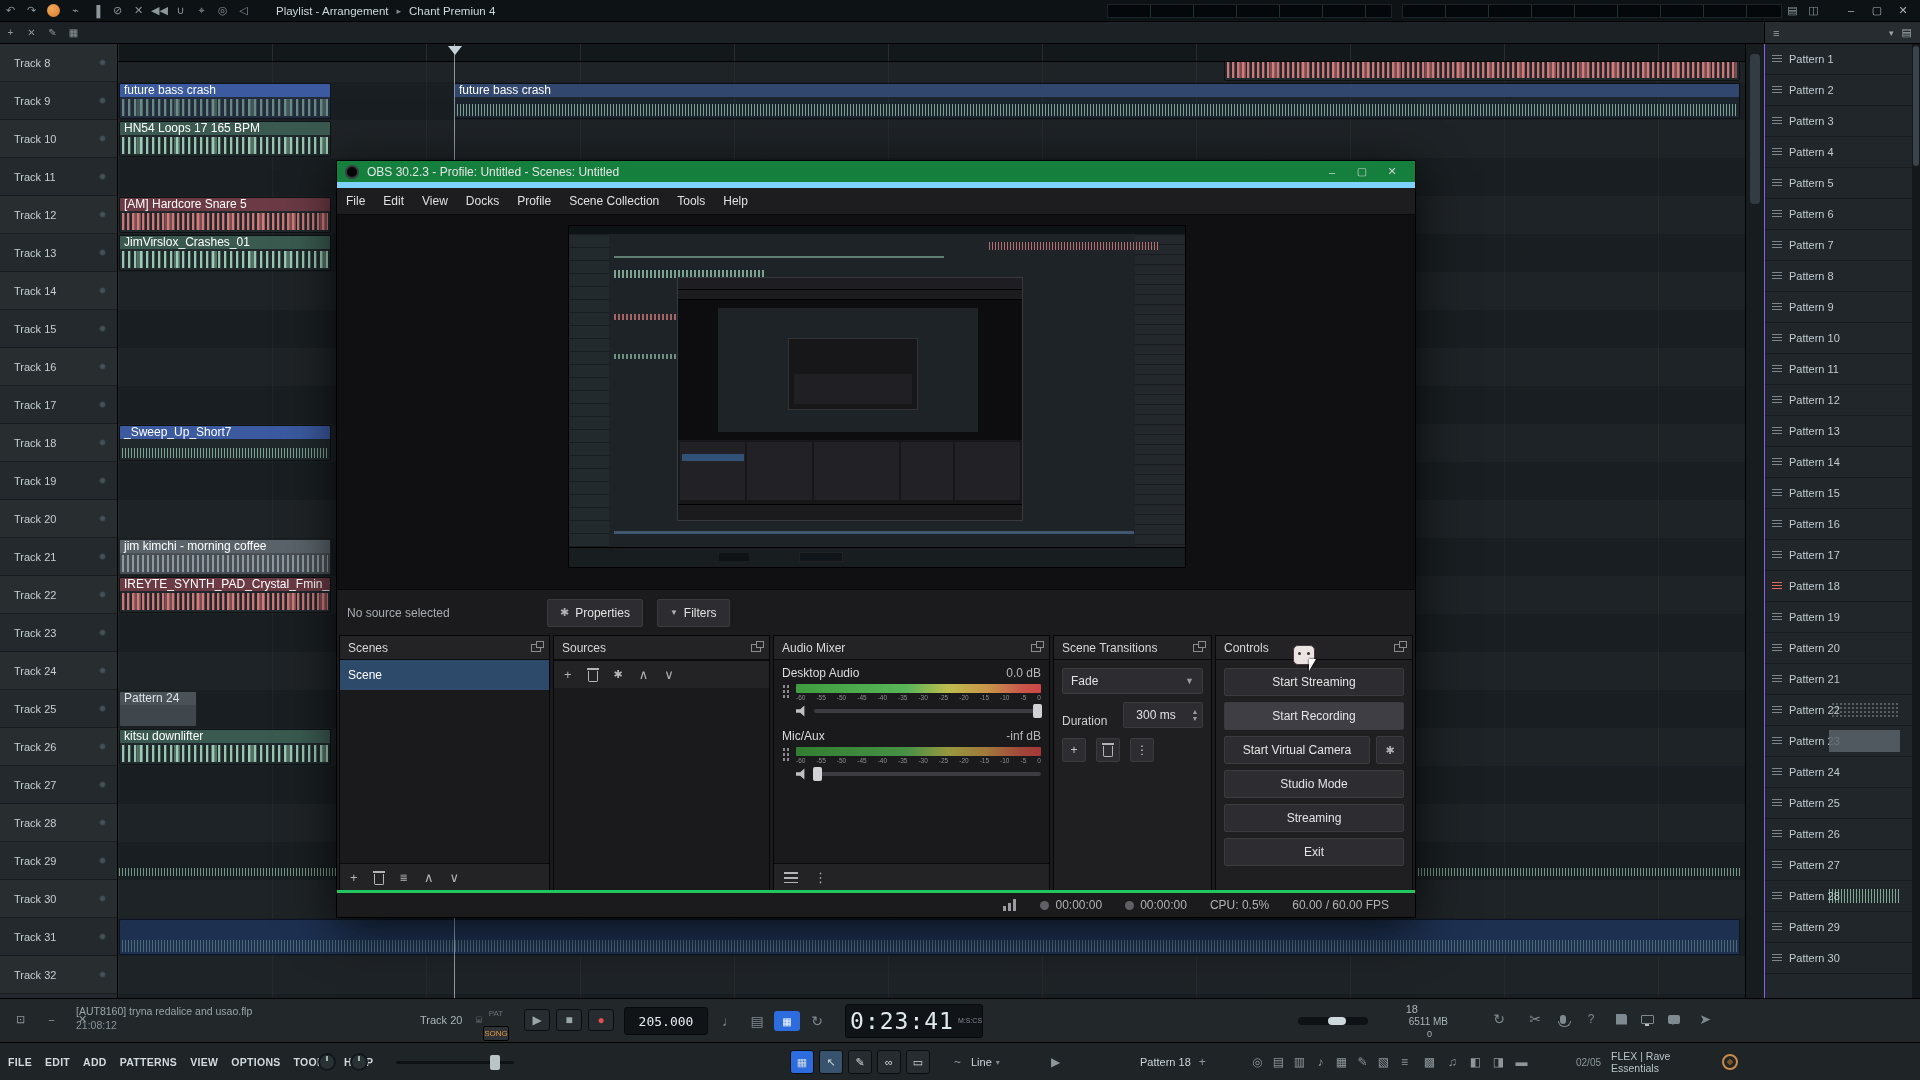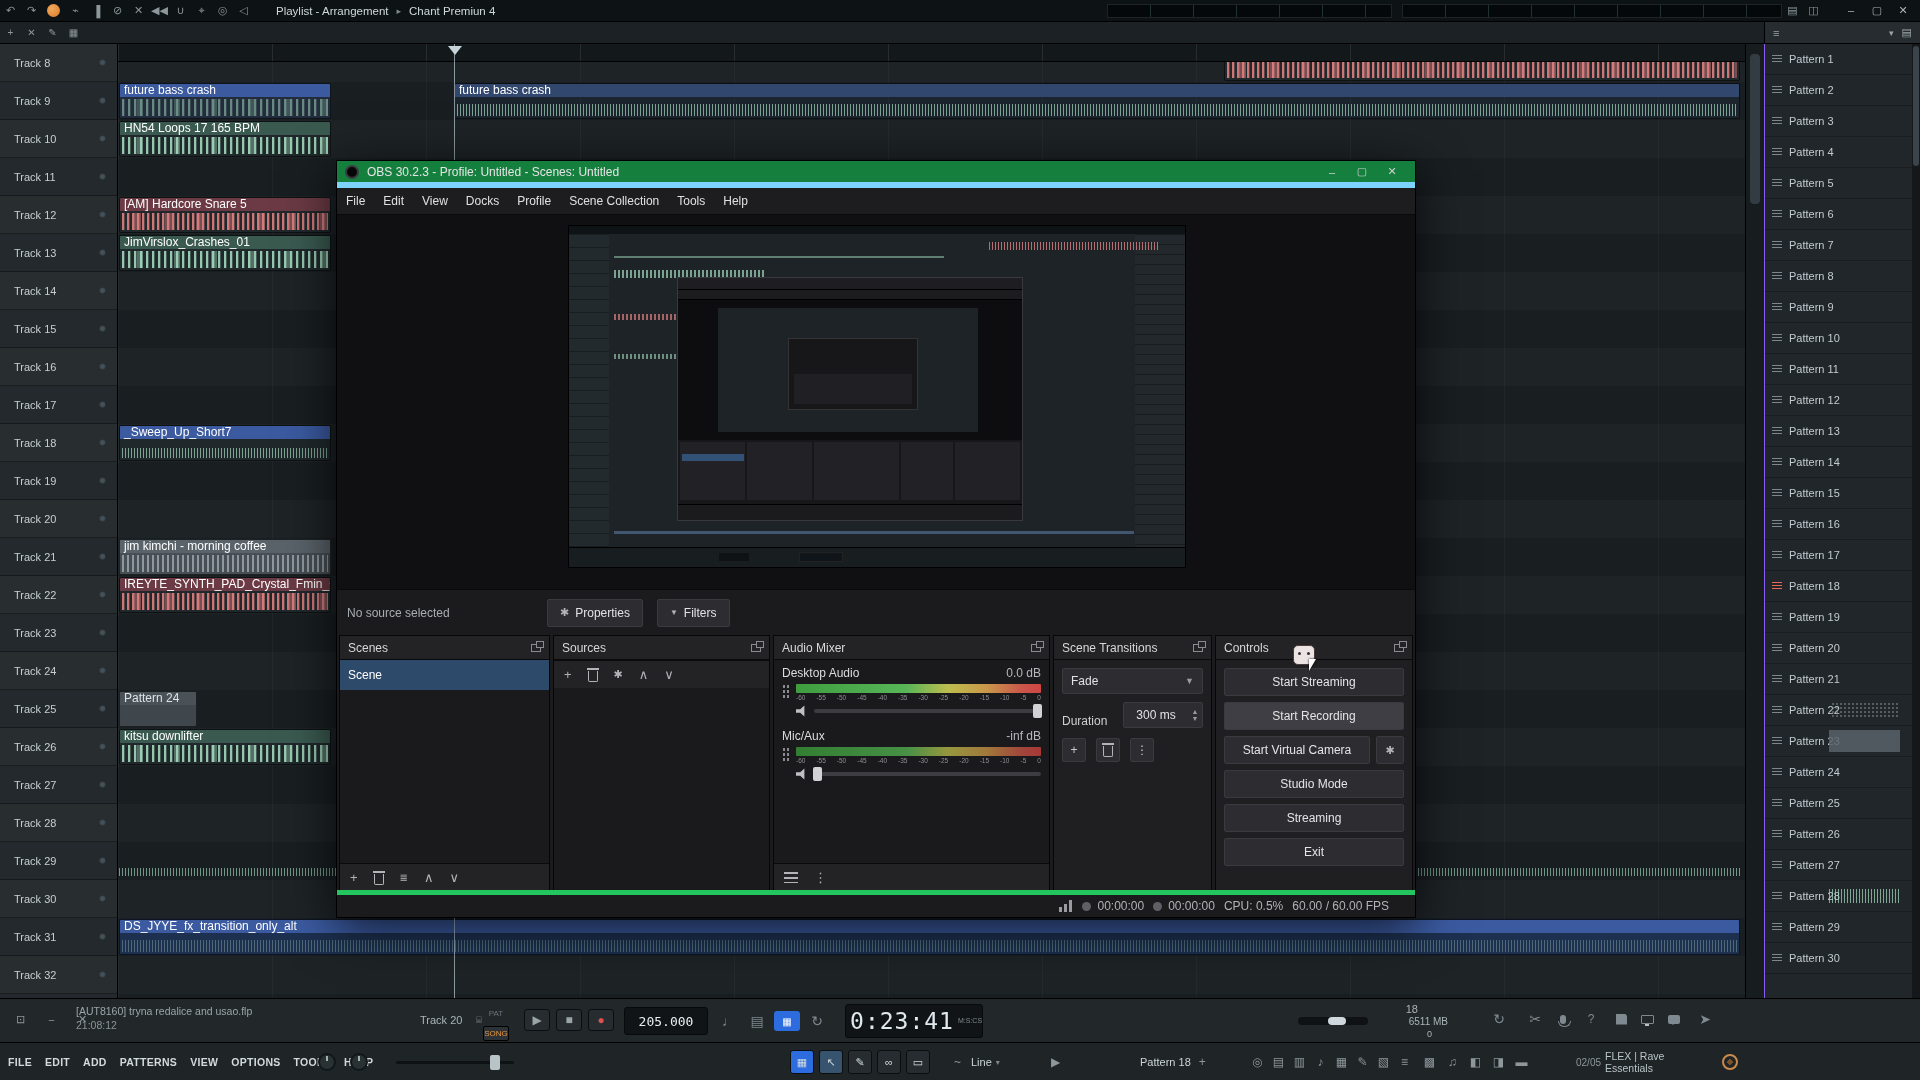--- a/index.html
+++ b/index.html
@@ -141,21 +141,21 @@
   .row-sb{display:flex;justify-content:space-between;font-size:12px;color:#dcdcde;margin-bottom:4px}
   .row-sb .db{color:#b8b8bc}
   .sel{height:26px;background:#2d2d31;border:1px solid #3a3a3f;border-radius:2px;display:flex;align-items:center;font-size:12px;padding:0 8px;color:#e2e2e4}
   .sel .caret{margin-left:auto;color:#9a9aa0;font-size:9px}
   .spin{width:80px;height:26px;background:#2d2d31;border:1px solid #3a3a3f;border-radius:2px;display:flex;align-items:center}
   .spin .v{flex:1;text-align:center;font-size:12px}
   .spin .arr{width:14px;display:flex;flex-direction:column;align-items:center;font-size:7px;color:#9a9aa0;line-height:7px}
   .sq-btn{width:24px;height:24px;background:#2d2d31;border:1px solid #3a3a3f;border-radius:2px;display:flex;align-items:center;justify-content:center;color:#c8c8cc;font-size:12px}
   .ctl-btn{height:28px;background:#2d2d31;border:1px solid #3a3a3f;border-radius:2px;color:#e4e4e6;font-size:12px;display:flex;align-items:center;justify-content:center;flex:none}
   .ctl-rec{background:#3e3e44}
-  .obs-status{position:absolute;left:0;bottom:0;width:1078px;height:27px;background:#1b1b1e;border-top:5px solid #22c55e;display:flex;align-items:center;justify-content:flex-end;gap:9px;padding-right:26px;font-size:12px;color:#b2b2b6}
+  .obs-status{position:absolute;left:0;bottom:0;width:1078px;height:27px;background:#1b1b1e;border-top:3px solid #22c55e;display:flex;align-items:center;justify-content:flex-end;gap:23px;padding-right:26px;font-size:12px;color:#b2b2b6}
   .dot{width:9px;height:9px;border-radius:50%;background:#5f5f66;display:inline-block;margin-right:6px;vertical-align:-1px}
   .bars-ic{width:14px;height:12px;background:linear-gradient(#9a9aa0,#9a9aa0) 0 100%/3px 5px no-repeat,linear-gradient(#9a9aa0,#9a9aa0) 5px 100%/3px 8px no-repeat,linear-gradient(#9a9aa0,#9a9aa0) 10px 100%/3px 12px no-repeat}
   .gear-txt{font-size:11px;color:#b4b4b8}
   .mic-ic{width:6px;height:9px;background:#7f8a90;border-radius:3px;position:relative}
   .mic-ic::after{content:'';position:absolute;left:-2.5px;top:6px;width:11px;height:5px;border:1px solid #7f8a90;border-top:none;border-radius:0 0 6px 6px}
   .disk-ic{width:11px;height:11px;background:#7f8a90;clip-path:polygon(0 0,80% 0,100% 20%,100% 100%,0 100%)}
   .chat-ic{width:12px;height:9px;background:#7f8a90;border-radius:2px;position:relative}
   .chat-ic::after{content:'';position:absolute;left:2px;bottom:-4px;border:3px solid transparent;border-top-color:#7f8a90}
   .sliders-ic{width:14px;height:11px;background:repeating-linear-gradient(180deg,#b4b4b8 0 2px,transparent 2px 5px)}
 
@@ -358,21 +358,20 @@
     </div>
     <div class="clip" style="left:1px;top:647px;width:78px;height:36px;background:#3f474c">
       <div class="ct" style="background:#4a5258;color:#dbe4e8">Pattern 24</div>
     </div>
     <div class="clip" style="left:1px;top:685px;width:212px;height:36px">
       <div class="ct ct-green">kitsu downlifter</div>
       <div class="cw w-green"></div>
     </div>
     <div class="wave-strip" style="left:1px;top:824px;width:1621px;height:8px"></div>
     <div class="clip" style="left:1px;top:875px;width:1621px;height:36px;background:#1d3050">
-      <div class="ct ct-blue">DS_JYYE_fx_transition_only_alt</div>
       <div class="cw w-thin" style="top:20px;opacity:.5"></div>
     </div>
 
     <div class="fl-ruler"></div>
     <div class="ph-flag"></div>
     <div class="playhead"></div>
   </div>
 
   <div class="pl-scroll">
       <div class="thumb"></div>
@@ -613,21 +612,21 @@
       <span class="mb-ic">▧</span>
       <span class="mb-ic">≡</span>
     </div>
     <div class="g" style="left:1420px;gap:4px">
       <span class="mb-ic">▩</span>
       <span class="mb-ic">♫</span>
       <span class="mb-ic">◧</span>
       <span class="mb-ic">◨</span>
       <span class="mb-ic">▬</span>
     </div>
-    <div class="g" style="left:1576px;gap:4px">
+    <div class="g" style="left:1576px;gap:10px">
       <span style="font-size:10px;color:#8d979c">02/05</span>
       <span class="plug2">
         <span style="display:block">FLEX | Rave</span>
         <span style="display:block">Essentials</span>
       </span>
     </div>
     <div class="g" style="left:1722px">
         <span class="globe"></span>
       </div>
   </div>

